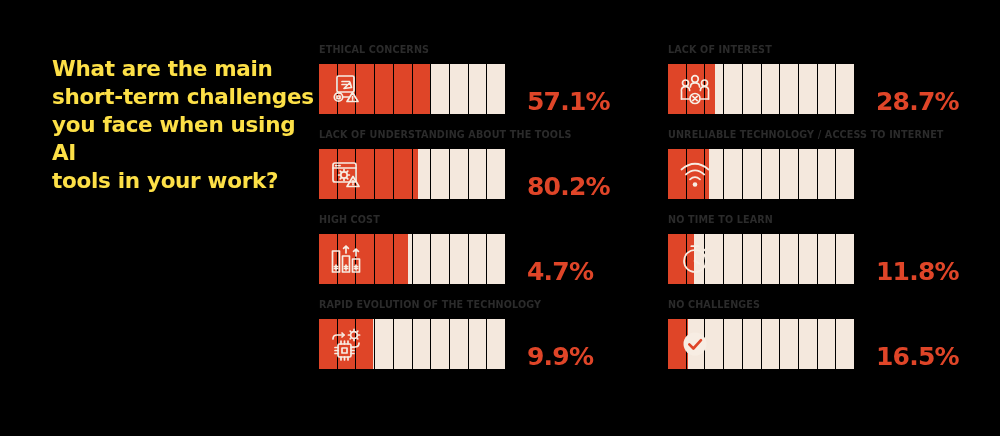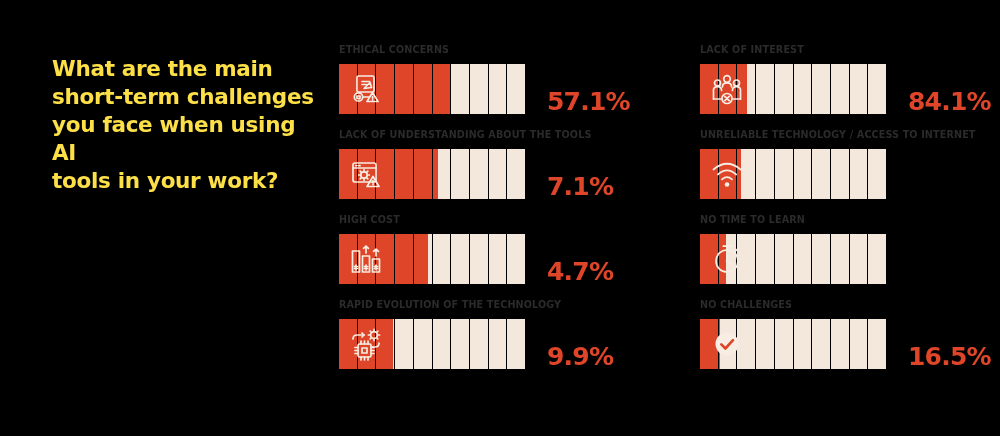--- a/index.html
+++ b/index.html
@@ -34,22 +34,22 @@
     line-height: 28px;
     letter-spacing: -0.3px;
     white-space: pre-line;
   }
 
   
   .col {
     position: absolute;
     top: 44px;
   }
-  .col-left  { left: 339px; }
-  .col-right { left: 700px; }
+  .col-left  { left: 319px; }
+  .col-right { left: 668px; }
 
   .row {
     position: relative;
     height: 85px;
   }
 
   .row-label {
     color: #2B2B2B;
     font-family: "DejaVu Sans", sans-serif;
     font-weight: bold;
@@ -183,21 +183,21 @@
             <span class="bar-icon"><svg viewBox="0 0 34 34" width="34" height="34">
                 <rect x="4" y="6" width="23" height="19" rx="2" fill="none" stroke="#F7EDE3" stroke-width="1.7" stroke-linecap="round" stroke-linejoin="round"></rect>
                 <path d="M4 11 L27 11" fill="none" stroke="#F7EDE3" stroke-width="1.7" stroke-linecap="round" stroke-linejoin="round"></path>
                 <path d="M6.7 8.6 L8 8.6 M9.8 8.6 L11.1 8.6" fill="none" stroke="#F7EDE3" stroke-width="1.7" stroke-linecap="round" stroke-linejoin="round"></path>
                 <circle cx="15" cy="18" r="3.2" fill="none" stroke="#F7EDE3" stroke-width="1.7" stroke-linecap="round" stroke-linejoin="round"></circle>
                 <path d="M15 12.6 L15 14 M15 22 L15 23.4 M9.6 18 L11 18 M19 18 L20.4 18 M11.2 14.2 L12.2 15.2 M17.8 20.8 L18.8 21.8 M18.8 14.2 L17.8 15.2 M12.2 20.8 L11.2 21.8" fill="none" stroke="#F7EDE3" stroke-width="1.7" stroke-linecap="round" stroke-linejoin="round"></path>
                 <path d="M24 19.5 L30 29.5 L18 29.5 Z" fill="none" stroke="#F7EDE3" stroke-width="1.7" stroke-linecap="round" stroke-linejoin="round"></path>
                 <path d="M24 23.5 L24 26 M24 27.6 L24 27.7" fill="none" stroke="#F7EDE3" stroke-width="1.7" stroke-linecap="round" stroke-linejoin="round"></path>
               </svg></span>
           </div>
-          <div class="pct">7.1%</div>
+          <div class="pct">80.2%</div>
         </div>
       </div>
       <div class="row">
         <div class="row-label">HIGH COST</div>
         <div class="bar-line">
           <div class="bar">
             <div class="bar-fill" style="width: 48%;"></div>
             <div class="bar-ticks">
               <span></span>
               <span></span>
@@ -280,21 +280,21 @@
                 <circle cx="7.5" cy="11" r="3" fill="none" stroke="#F7EDE3" stroke-width="1.7" stroke-linecap="round" stroke-linejoin="round"></circle>
                 <path d="M3.4 18.5 Q3.4 14.6 7.5 14.6 Q11.6 14.6 11.6 18.5" fill="none" stroke="#F7EDE3" stroke-width="1.7" stroke-linecap="round" stroke-linejoin="round"></path>
                 <circle cx="26.5" cy="11" r="3" fill="none" stroke="#F7EDE3" stroke-width="1.7" stroke-linecap="round" stroke-linejoin="round"></circle>
                 <path d="M22.4 18.5 Q22.4 14.6 26.5 14.6 Q30.6 14.6 30.6 18.5" fill="none" stroke="#F7EDE3" stroke-width="1.7" stroke-linecap="round" stroke-linejoin="round"></path>
                 <path d="M3.5 19.5 L3.5 27 M30.5 19.5 L30.5 27" fill="none" stroke="#F7EDE3" stroke-width="1.7" stroke-linecap="round" stroke-linejoin="round"></path>
                 <path d="M3.5 27 L11 27 M23 27 L30.5 27" fill="none" stroke="#F7EDE3" stroke-width="1.7" stroke-linecap="round" stroke-linejoin="round"></path>
                 <circle cx="17" cy="26.5" r="5" fill="none" stroke="#F7EDE3" stroke-width="1.7" stroke-linecap="round" stroke-linejoin="round"></circle>
                 <path d="M14.8 24.3 L19.2 28.7 M19.2 24.3 L14.8 28.7" fill="none" stroke="#F7EDE3" stroke-width="1.7" stroke-linecap="round" stroke-linejoin="round"></path>
               </svg></span>
           </div>
-          <div class="pct">84.1%</div>
+          <div class="pct">28.7%</div>
         </div>
       </div>
       <div class="row">
         <div class="row-label">UNRELIABLE TECHNOLOGY / ACCESS TO INTERNET</div>
         <div class="bar-line">
           <div class="bar">
             <div class="bar-fill" style="width: 22%;"></div>
             <div class="bar-ticks">
               <span></span>
               <span></span>
@@ -335,20 +335,21 @@
             </div>
             <span class="bar-icon"><svg viewBox="0 0 34 34" width="34" height="34">
                 <circle cx="17" cy="19" r="11" fill="none" stroke="#F7EDE3" stroke-width="1.7" stroke-linecap="round" stroke-linejoin="round"></circle>
                 <path d="M13.3 4.2 L20.7 4.2" fill="none" stroke="#F7EDE3" stroke-width="1.7" stroke-linecap="round" stroke-linejoin="round"></path>
                 <path d="M17 4.2 L17 8" fill="none" stroke="#F7EDE3" stroke-width="1.7" stroke-linecap="round" stroke-linejoin="round"></path>
                 <path d="M25.5 9 L28.4 6.2" fill="none" stroke="#F7EDE3" stroke-width="1.7" stroke-linecap="round" stroke-linejoin="round"></path>
                 <path d="M17 19 L17 12.8 M17 19 L21.4 21.8" fill="none" stroke="#F7EDE3" stroke-width="1.7" stroke-linecap="round" stroke-linejoin="round"></path>
                 <circle cx="17" cy="19" r="1.3" fill="#F7EDE3" stroke="none"></circle>
               </svg></span>
           </div>
+          <div class="pct">11.8%</div>
         </div>
       </div>
       <div class="row">
         <div class="row-label">NO CHALLENGES</div>
         <div class="bar-line">
           <div class="bar">
             <div class="bar-fill" style="width: 11%;"></div>
             <div class="bar-ticks">
               <span></span>
               <span></span>

